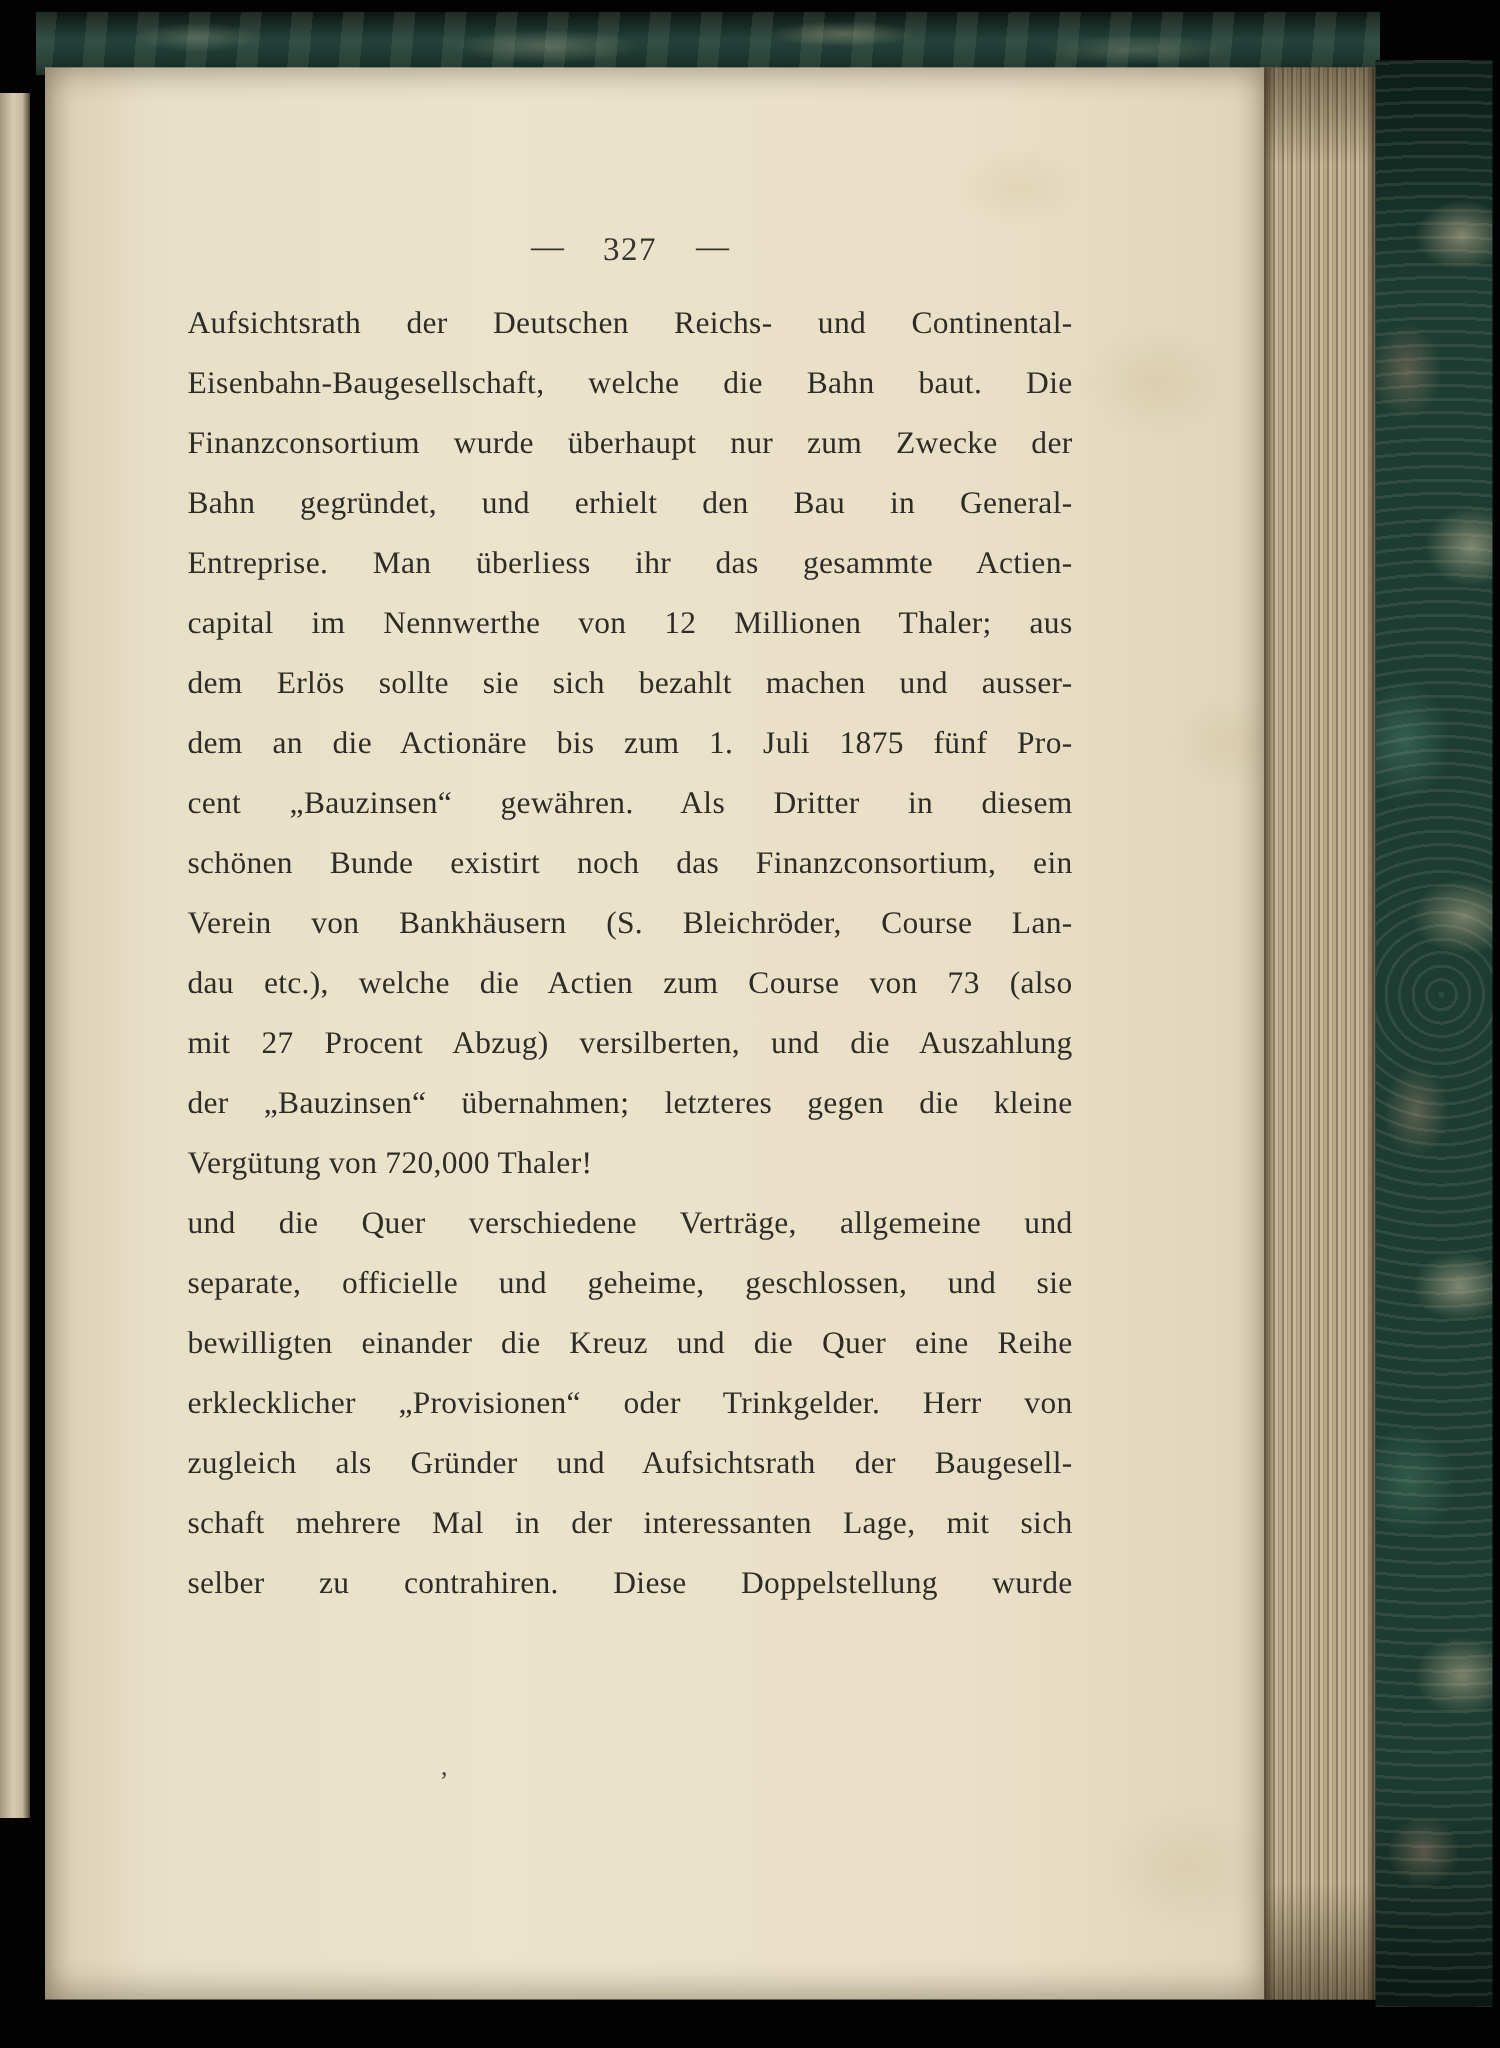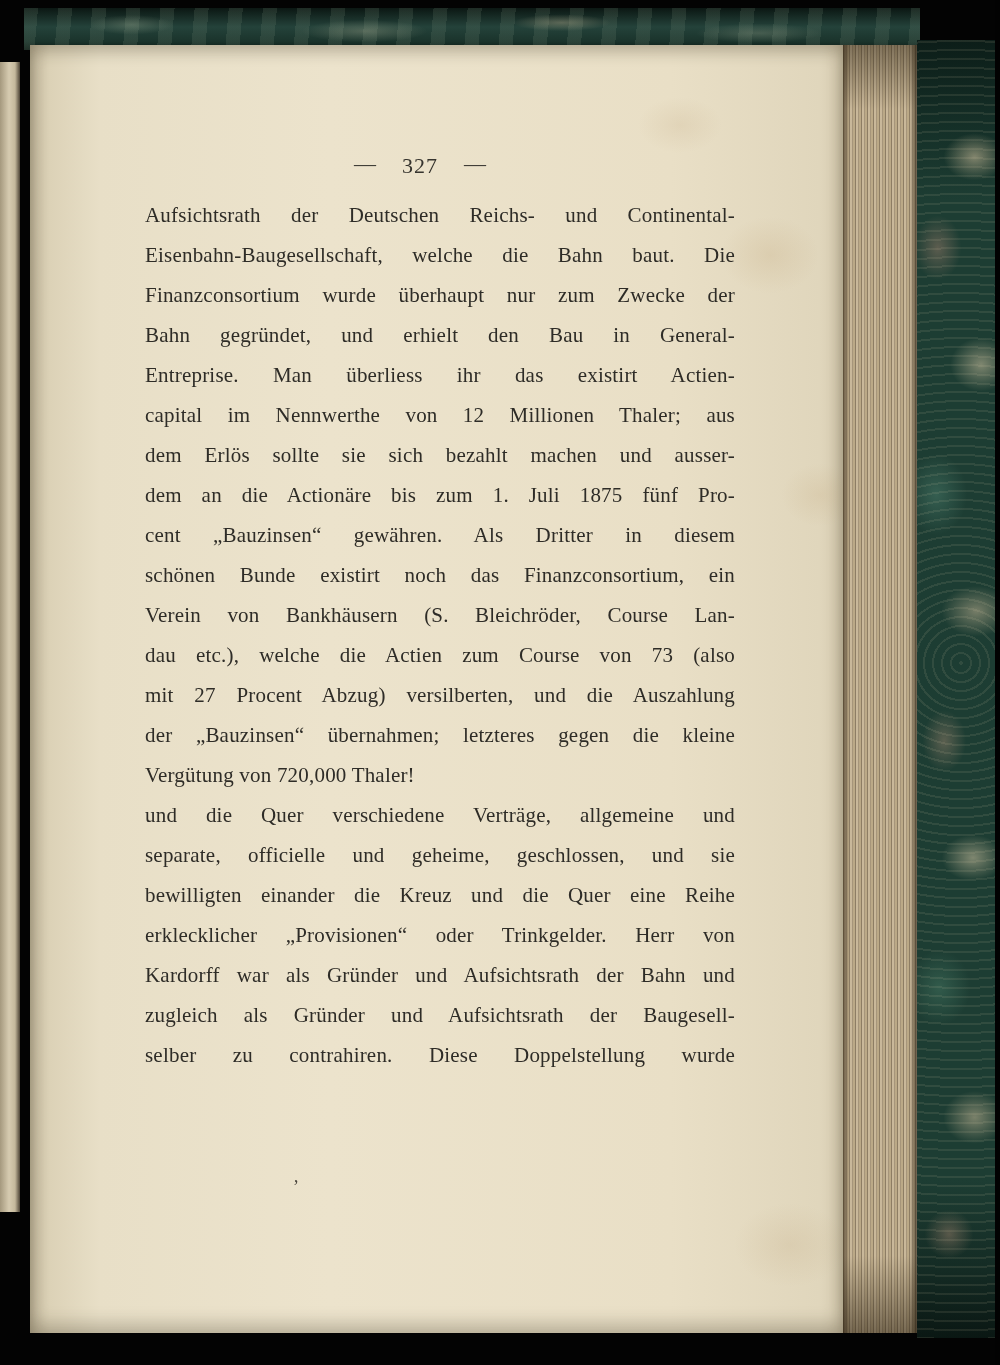--- a/index.html
+++ b/index.html
@@ -64,21 +64,20 @@
     font-size: 22px;
     color: #36342e;
   }
   .page-number { letter-spacing: 1px; }
   .dash { position: relative; top: -2px; }
 
   .text-block {
     position: absolute;
     left: 95px; top: 150px;
     width: 590px;
-    margin-left: 20px;
   }
   .line {
     height: 40px;
     line-height: 40px;
     font-size: 21px;
     letter-spacing: 0.2px;
     text-align: justify;
     text-align-last: justify;
     overflow: hidden;
     white-space: normal;
@@ -146,37 +145,37 @@
       <span class="dash">—</span>
       <span class="page-number">327</span>
       <span class="dash">—</span>
     </div>
 
     <div class="text-block">
         <div class="line">Aufsichtsrath der Deutschen Reichs- und Continental-</div>
         <div class="line">Eisenbahn-Baugesellschaft, welche die Bahn baut.  Die</div>
         <div class="line">Finanzconsortium wurde überhaupt nur zum Zwecke der</div>
         <div class="line">Bahn gegründet, und erhielt den Bau in General-</div>
-        <div class="line">Entreprise.  Man überliess ihr das existirt Actien-</div>
+        <div class="line">Entreprise.  Man überliess ihr das gesammte Actien-</div>
         <div class="line">capital im Nennwerthe von 12 Millionen Thaler; aus</div>
         <div class="line">dem Erlös sollte sie sich bezahlt machen und ausser-</div>
         <div class="line">dem an die Actionäre bis zum 1. Juli 1875 fünf Pro-</div>
         <div class="line">cent „Bauzinsen“ gewähren.  Als Dritter in diesem</div>
         <div class="line">schönen Bunde existirt noch das Finanzconsortium, ein</div>
         <div class="line">Verein von Bankhäusern (S. Bleichröder, Course Lan-</div>
         <div class="line">dau etc.), welche die Actien zum Course von 73 (also</div>
         <div class="line">mit 27 Procent Abzug) versilberten, und die Auszahlung</div>
         <div class="line">der „Bauzinsen“ übernahmen; letzteres gegen die kleine</div>
         <div class="line no-justify">Vergütung von 720,000 Thaler!</div>
         <div class="line">und die Quer verschiedene Verträge, allgemeine und</div>
         <div class="line">separate, officielle und geheime, geschlossen, und sie</div>
         <div class="line">bewilligten einander die Kreuz und die Quer eine Reihe</div>
         <div class="line">erklecklicher „Provisionen“ oder Trinkgelder.  Herr von</div>
-        <div class="line">Kardorff war als Gründer und Aufsichtsrath der Bahn und</div>
         <div class="line">zugleich als Gründer und Aufsichtsrath der Baugesell-</div>
+        <div class="line">schaft mehrere Mal in der interessanten Lage, mit sich</div>
         <div class="line">selber zu contrahiren.  Diese Doppelstellung wurde</div>
       </div>
 
     <span class="stray-mark">’</span>
   </div>
 
   <div class="fore-edge"></div>
 
   <div class="marbled"></div>
 

